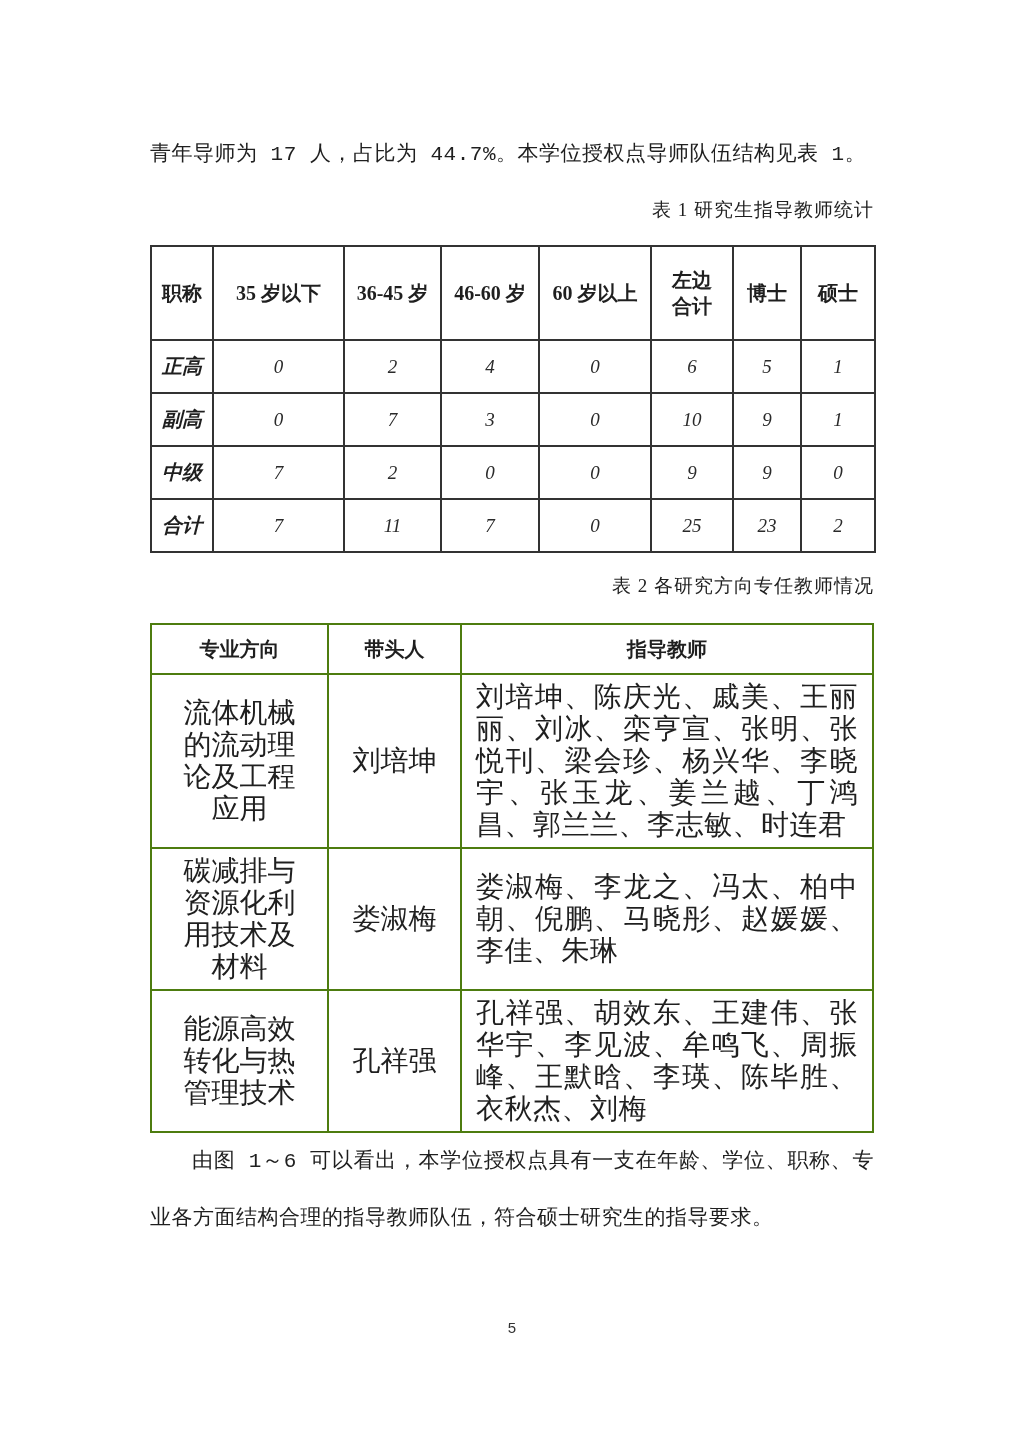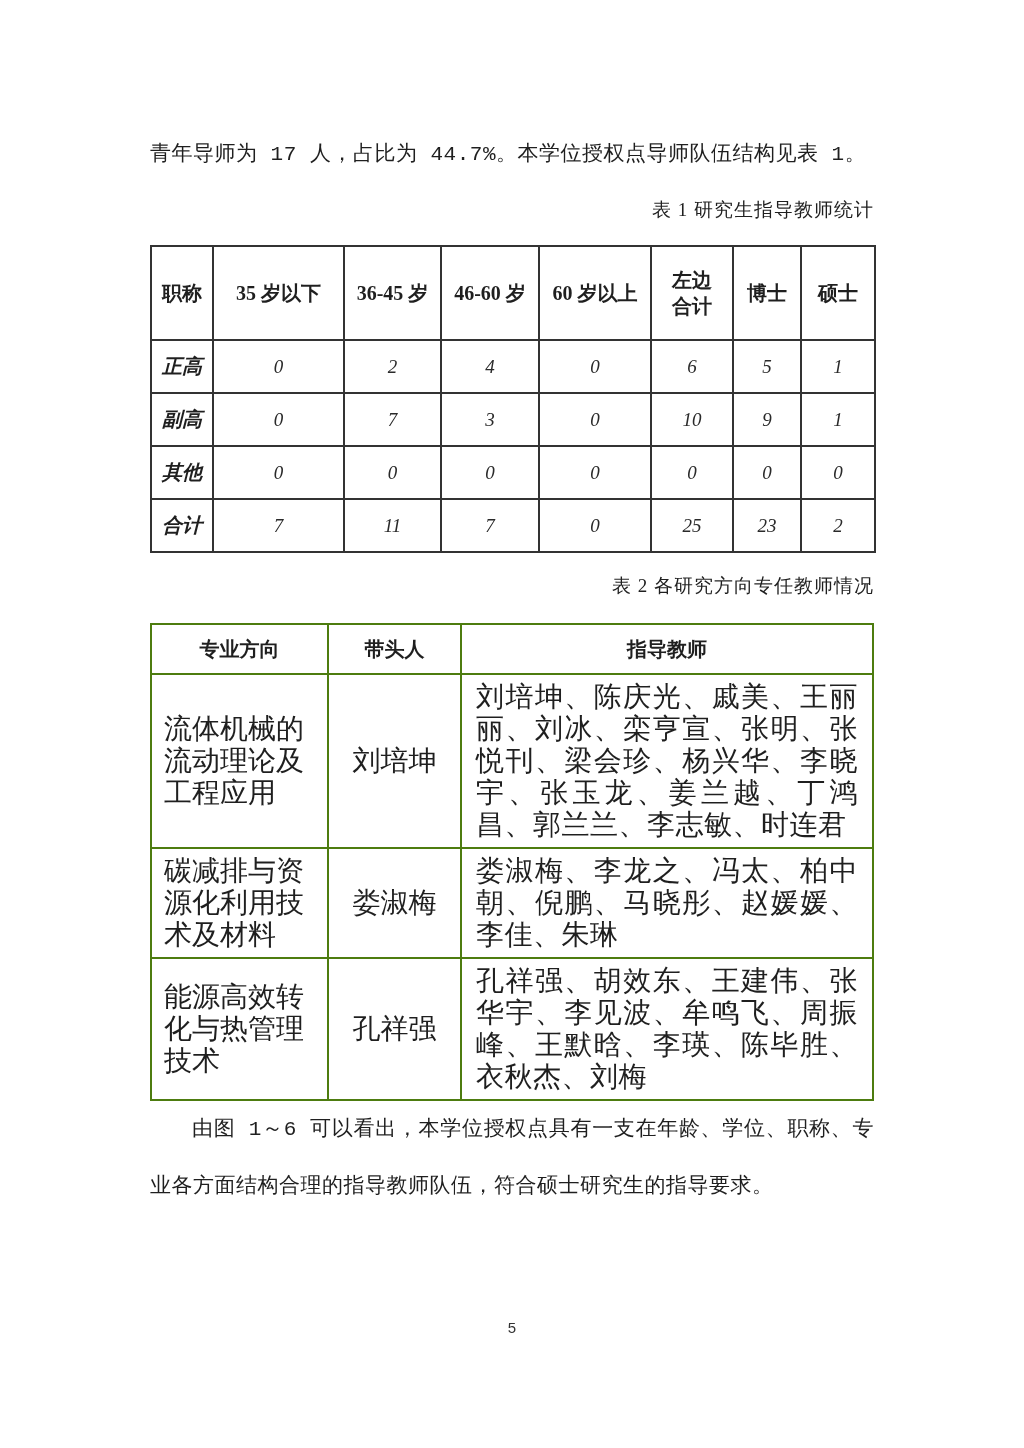--- a/index.html
+++ b/index.html
@@ -18,21 +18,21 @@
   .t1 th,.t1 td{border:2px solid #333;text-align:center;vertical-align:middle;padding:0 5px;}
   .t1 thead th{height:56px;font-size:20px;font-weight:700;line-height:1.3;}
   .t1 thead th.wrap2{padding:18px 16px;word-break:break-all;}
   .t1 tbody tr{height:53px;font-style:italic;}
   .t1 tbody th{font-size:20px;font-weight:700;}
   .t1 tbody td{font-size:19px;font-weight:400;color:#2a2a2a;}
   .t2{margin-top:24px;}
   .t2 th,.t2 td{border:2px solid #4d7c0f;vertical-align:middle;}
   .t2 thead th{height:46px;font-size:20px;font-weight:700;text-align:center;}
   .t2 td{font-size:28px;line-height:32px;}
-  .t2 .dir{text-align:left;padding:6px 12px;}
+  .t2 .dir{text-align:center;padding:6px 25px;}
   .t2 .leader{text-align:center;}
   .t2 .teachers{text-align:justify;padding:6px 14px;letter-spacing:.5px;}
   .page-number{
     position:absolute;left:0;right:0;bottom:112px;text-align:center;
     font-size:15px;color:#333;font-family:"Liberation Sans","DejaVu Sans",sans-serif;
   }
 </style>
 </head>
 <body>
 
@@ -80,27 +80,27 @@
         <th>副高</th>
         <td>0</td>
         <td>7</td>
         <td>3</td>
         <td>0</td>
         <td>10</td>
         <td>9</td>
         <td>1</td>
       </tr>
       <tr>
-        <th>其他</th>
+        <th>中级</th>
+        <td>7</td>
+        <td>2</td>
         <td>0</td>
         <td>0</td>
-        <td>0</td>
-        <td>0</td>
-        <td>0</td>
-        <td>0</td>
+        <td>9</td>
+        <td>9</td>
         <td>0</td>
       </tr>
       <tr>
         <th>合计</th>
         <td>7</td>
         <td>11</td>
         <td>7</td>
         <td>0</td>
         <td>25</td>
         <td>23</td>

